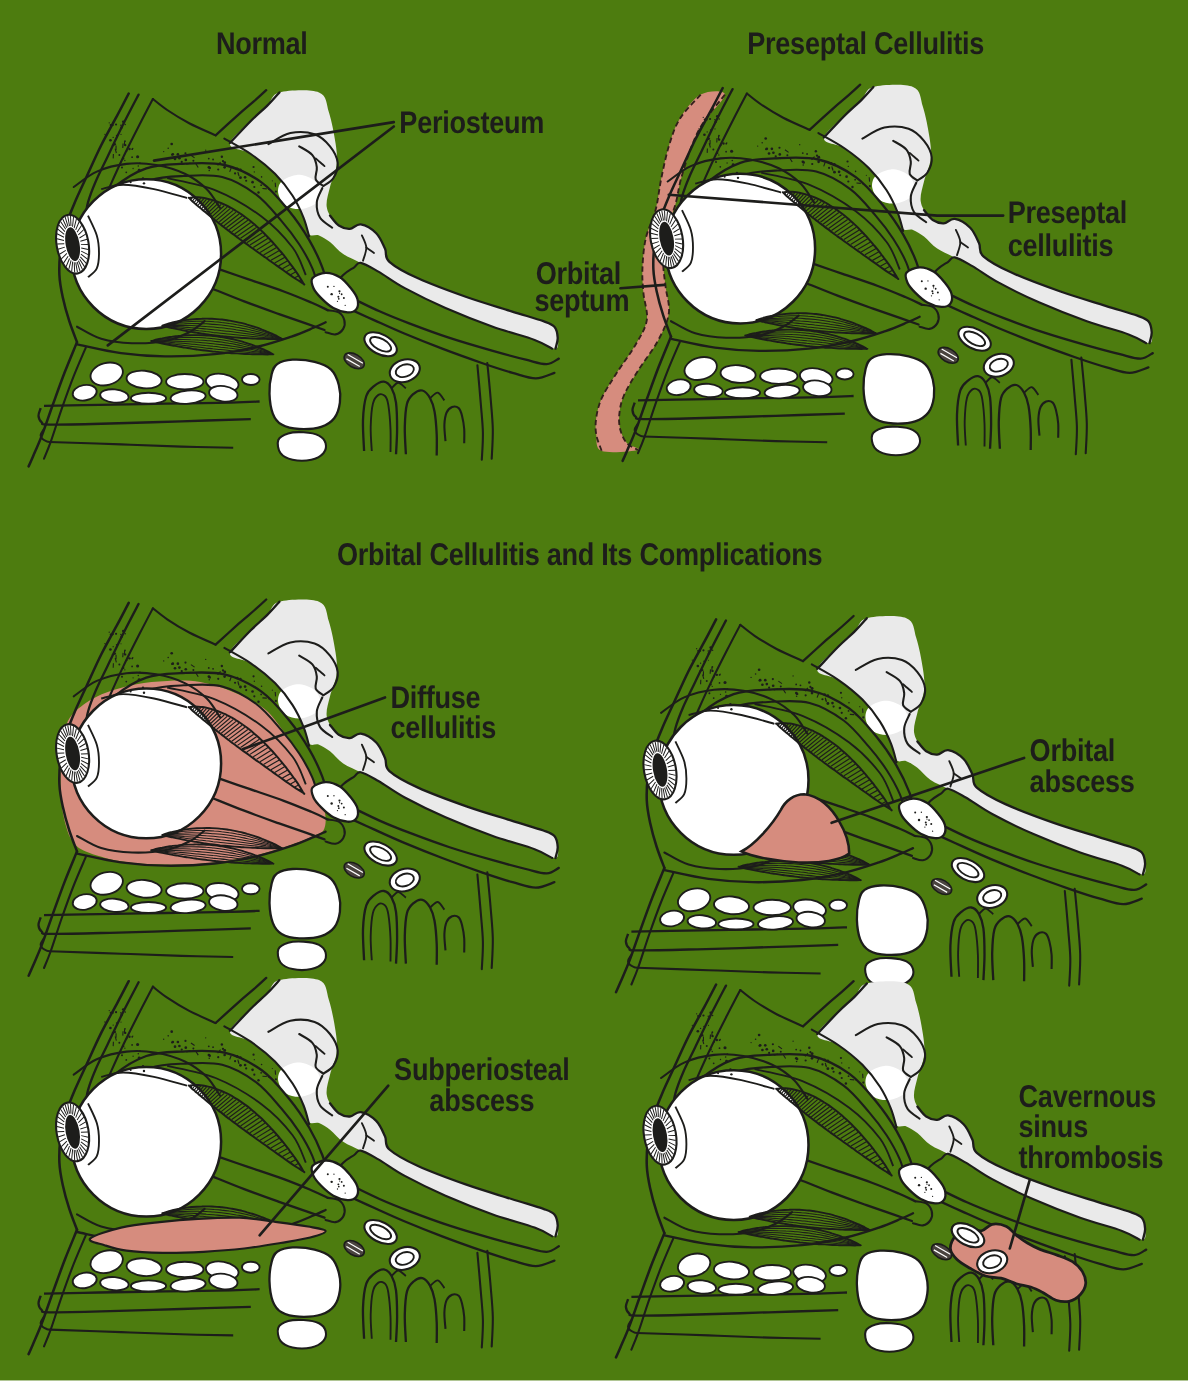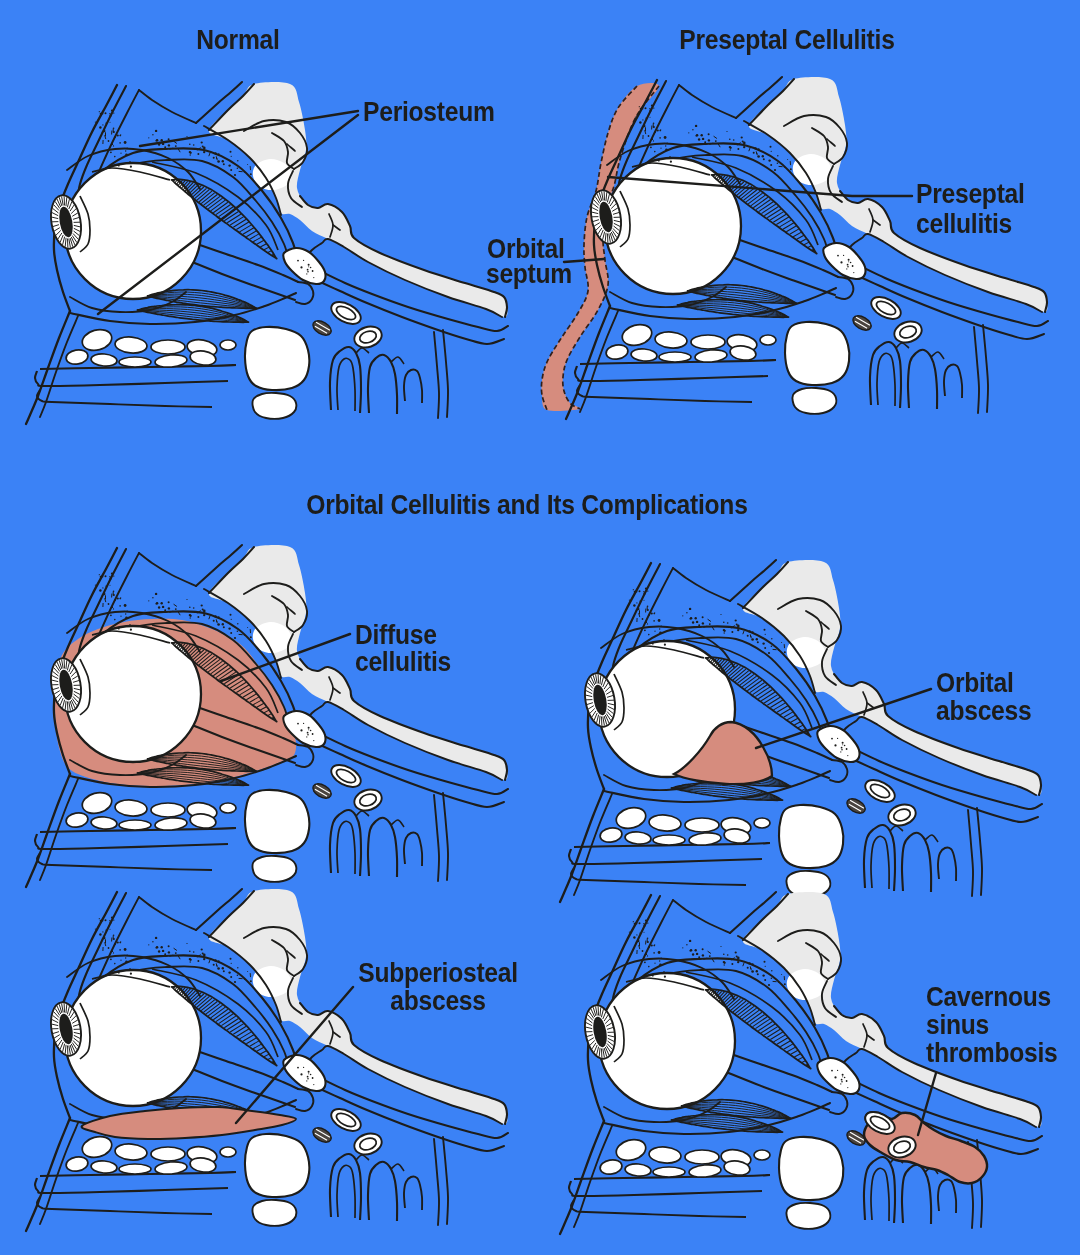--- a/index.html
+++ b/index.html
@@ -1,16 +1,16 @@
 <!DOCTYPE html>
 <html><head>
 <meta charset="utf-8">
 <style>
   html, body { margin: 0; padding: 0; background: #fff; }
-  #stage { position: relative; width: 1080px; height: 1255px; background: #3b82f6; overflow: hidden; }
+  #stage { position: relative; width: 1080px; height: 1255px; background: #4d7c0f; overflow: hidden; }
   svg { display: block; }
   .title { font: 700 28.5px "Liberation Sans", sans-serif; letter-spacing: -0.3px; fill: #1d1d1b; }
   .lbl { font: 700 28.5px "Liberation Sans", sans-serif; letter-spacing: -0.3px; fill: #1d1d1b; }
 </style>
 </head>
 <body>
 
 <div id="stage">
 <svg width="1080" height="1255" viewBox="0 0 1080 1255">
   <defs>

